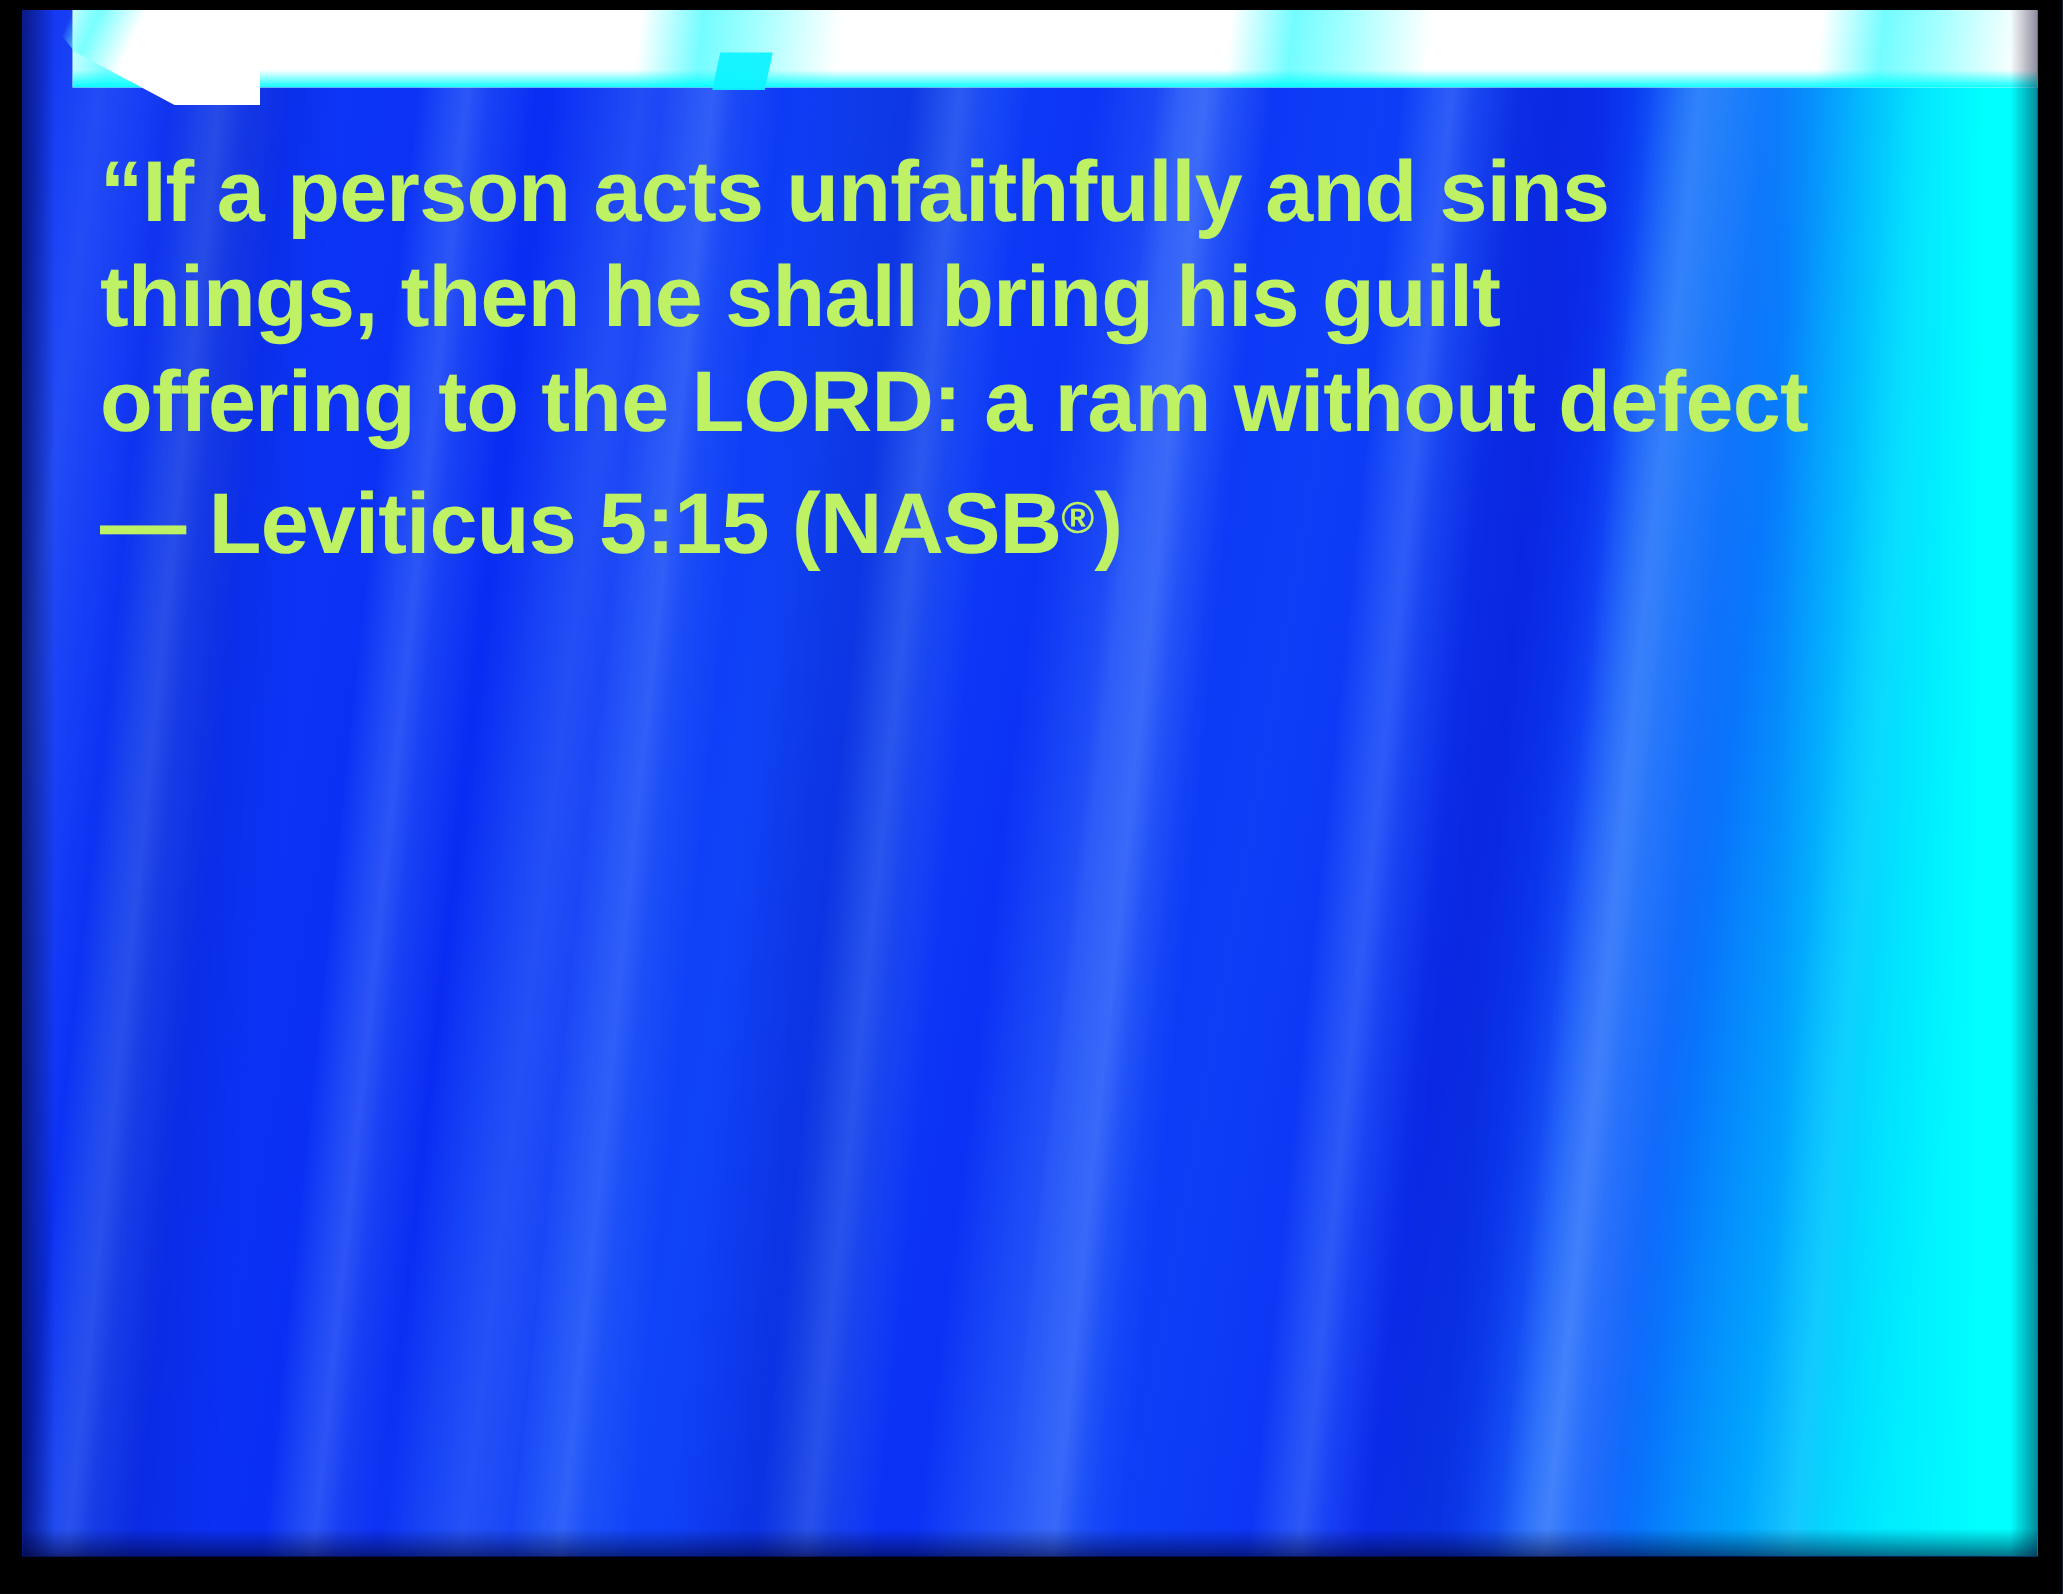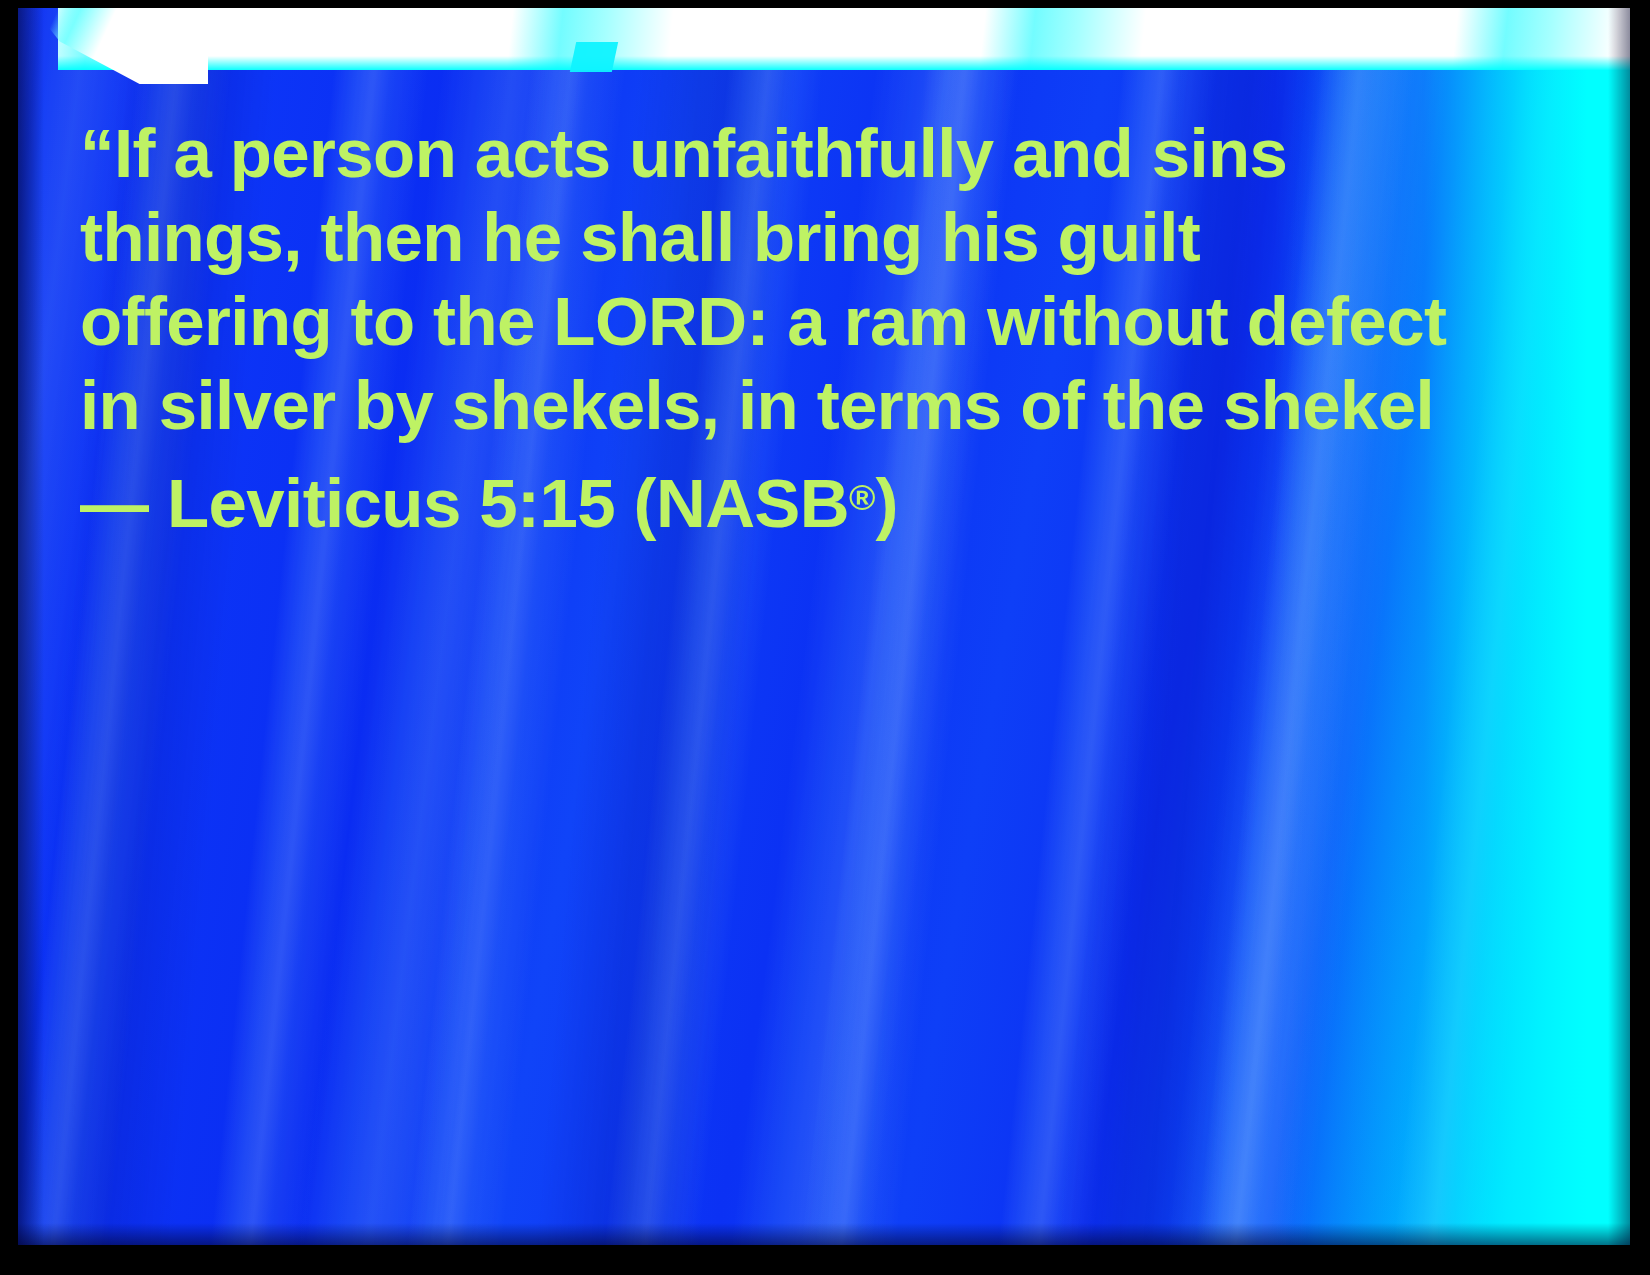--- a/index.html
+++ b/index.html
@@ -238,19 +238,18 @@
     </div>
     <div class="header-notch"></div>
     <div class="header-blip"></div>
 
     <div class="bg-vignette"></div>
 
     <div id="verse-text">
       <span class="vline">“If a person acts unfaithfully and sins</span>
       <span class="vline">things, then he shall bring his guilt</span>
       <span class="vline">offering to the LORD: a ram without defect</span>
-      <span class="vline">in silver by shekels, in terms of the shekel</span>
 
       <span id="attribution-line"><span>— Leviticus 5:15 (NASB</span><span class="reg-mark">®</span><span>)</span></span>
     </div>
 
   </div>
 </div>
 
 </body></html>

